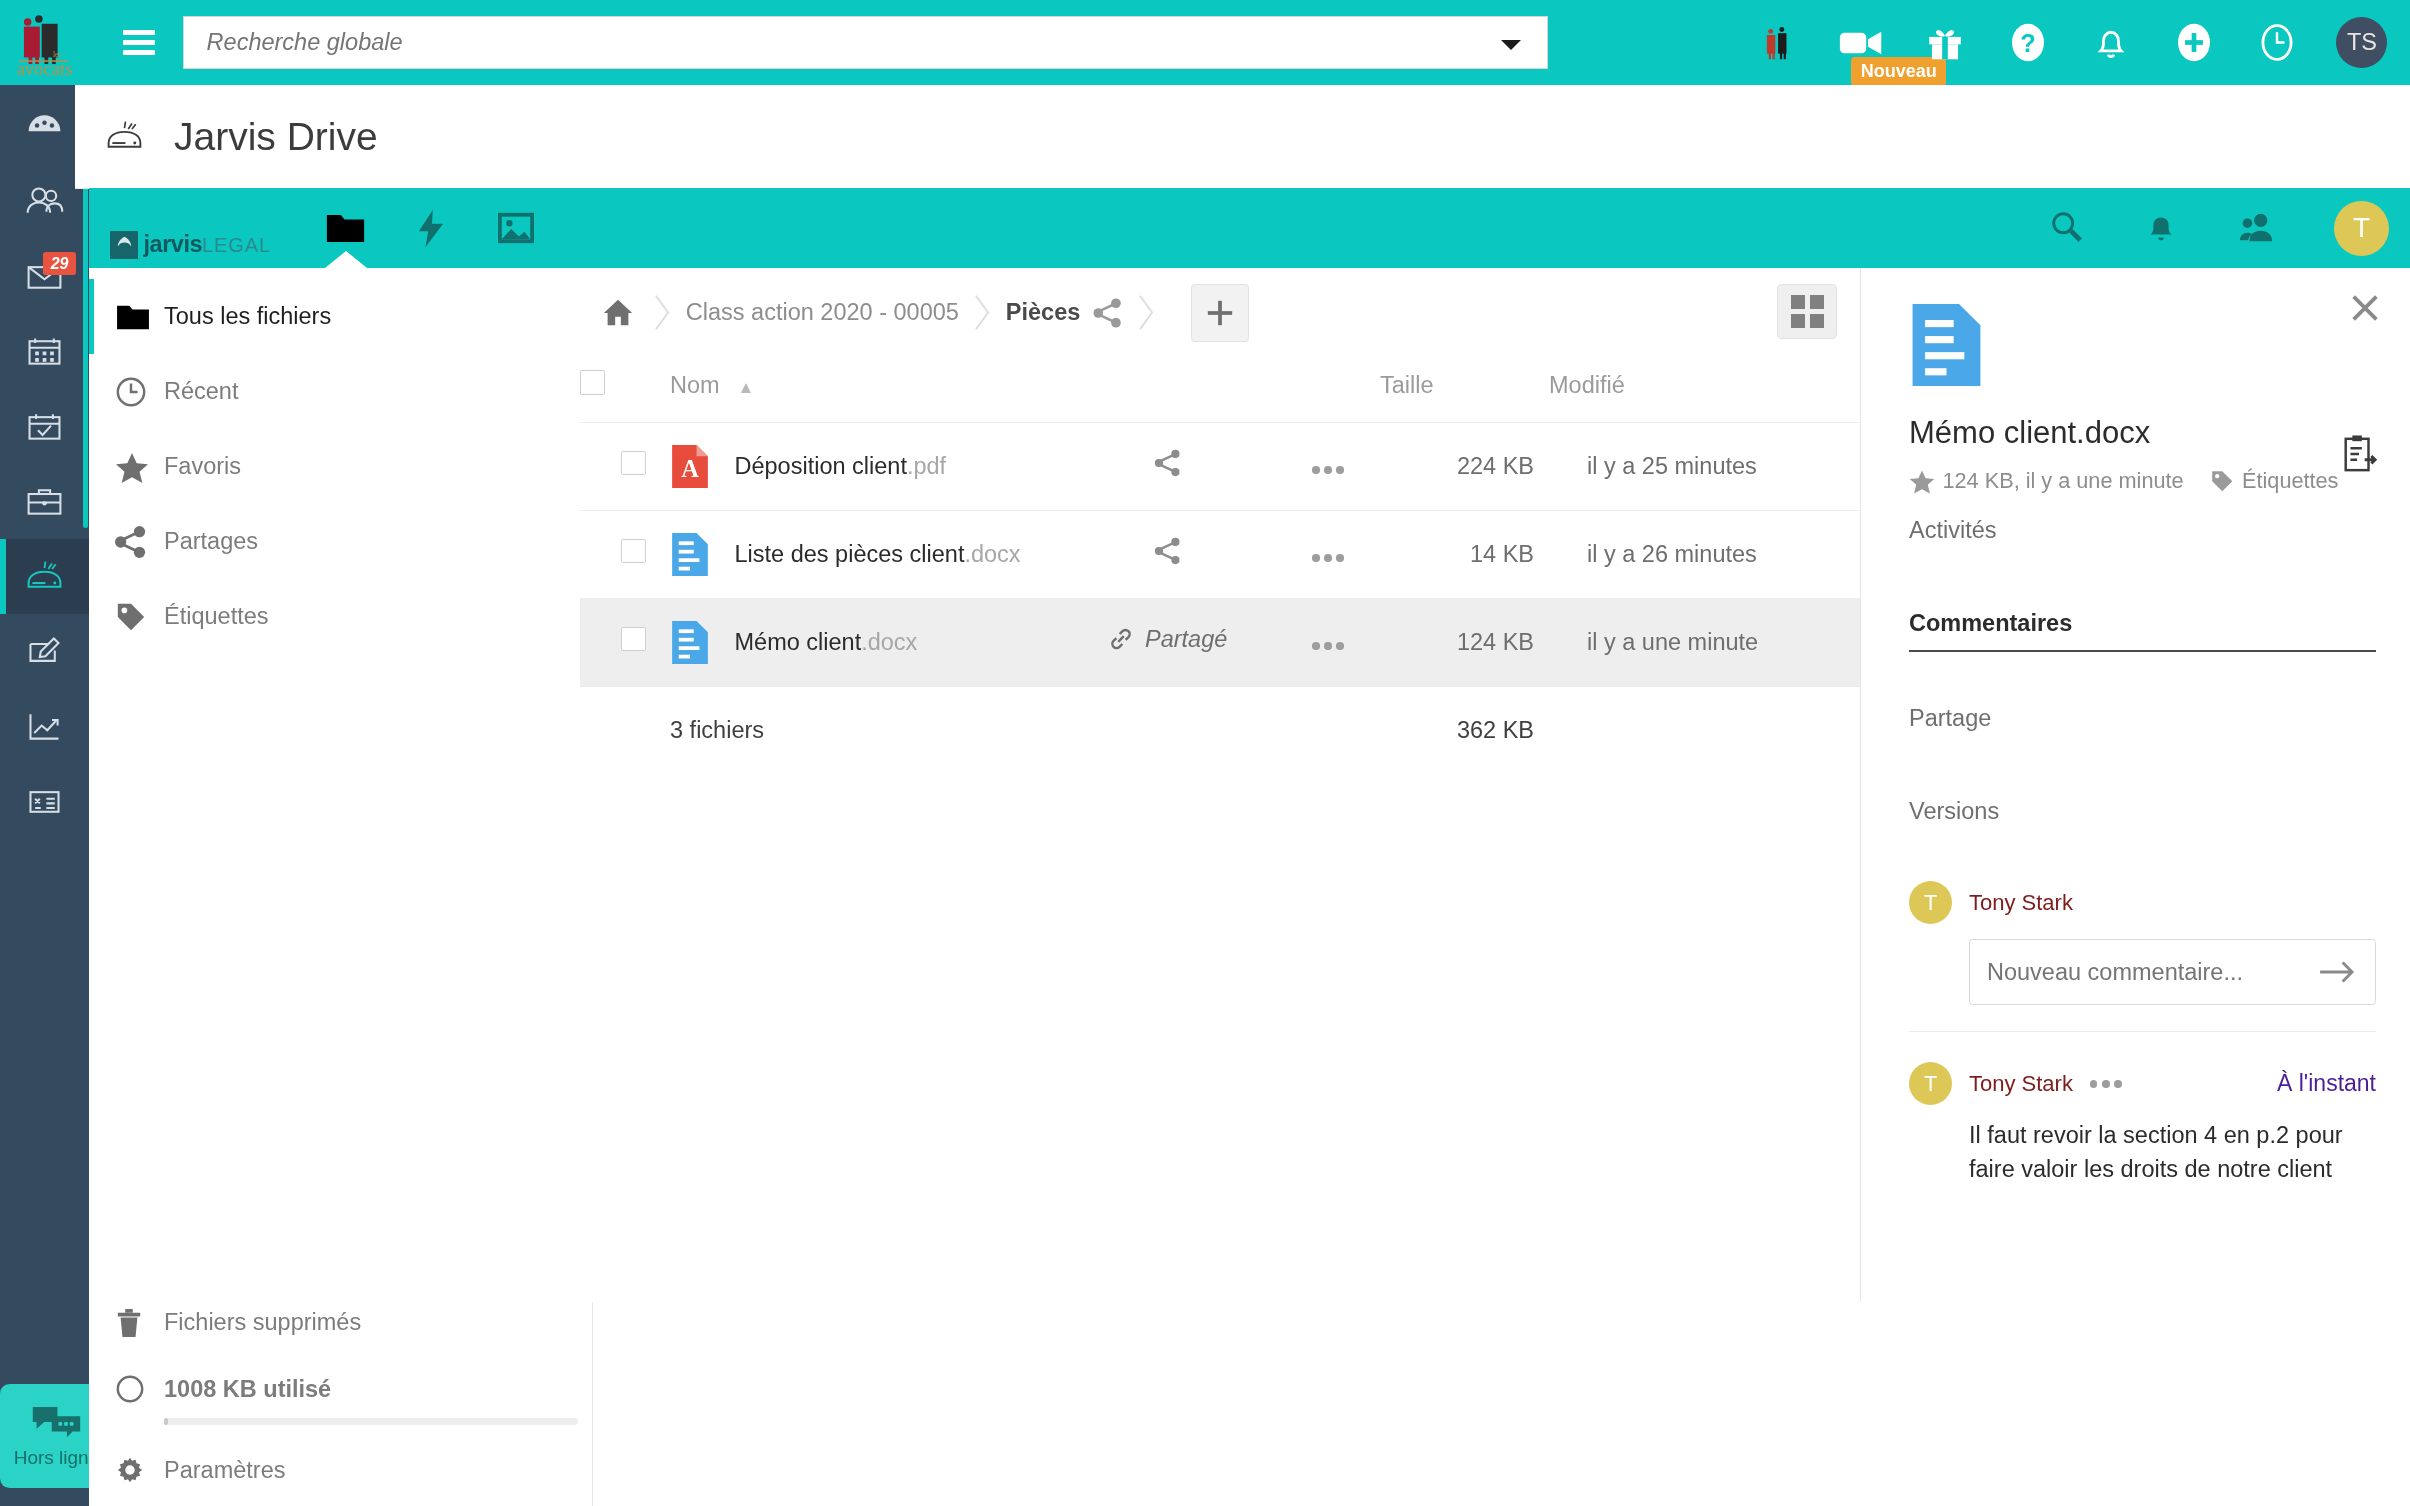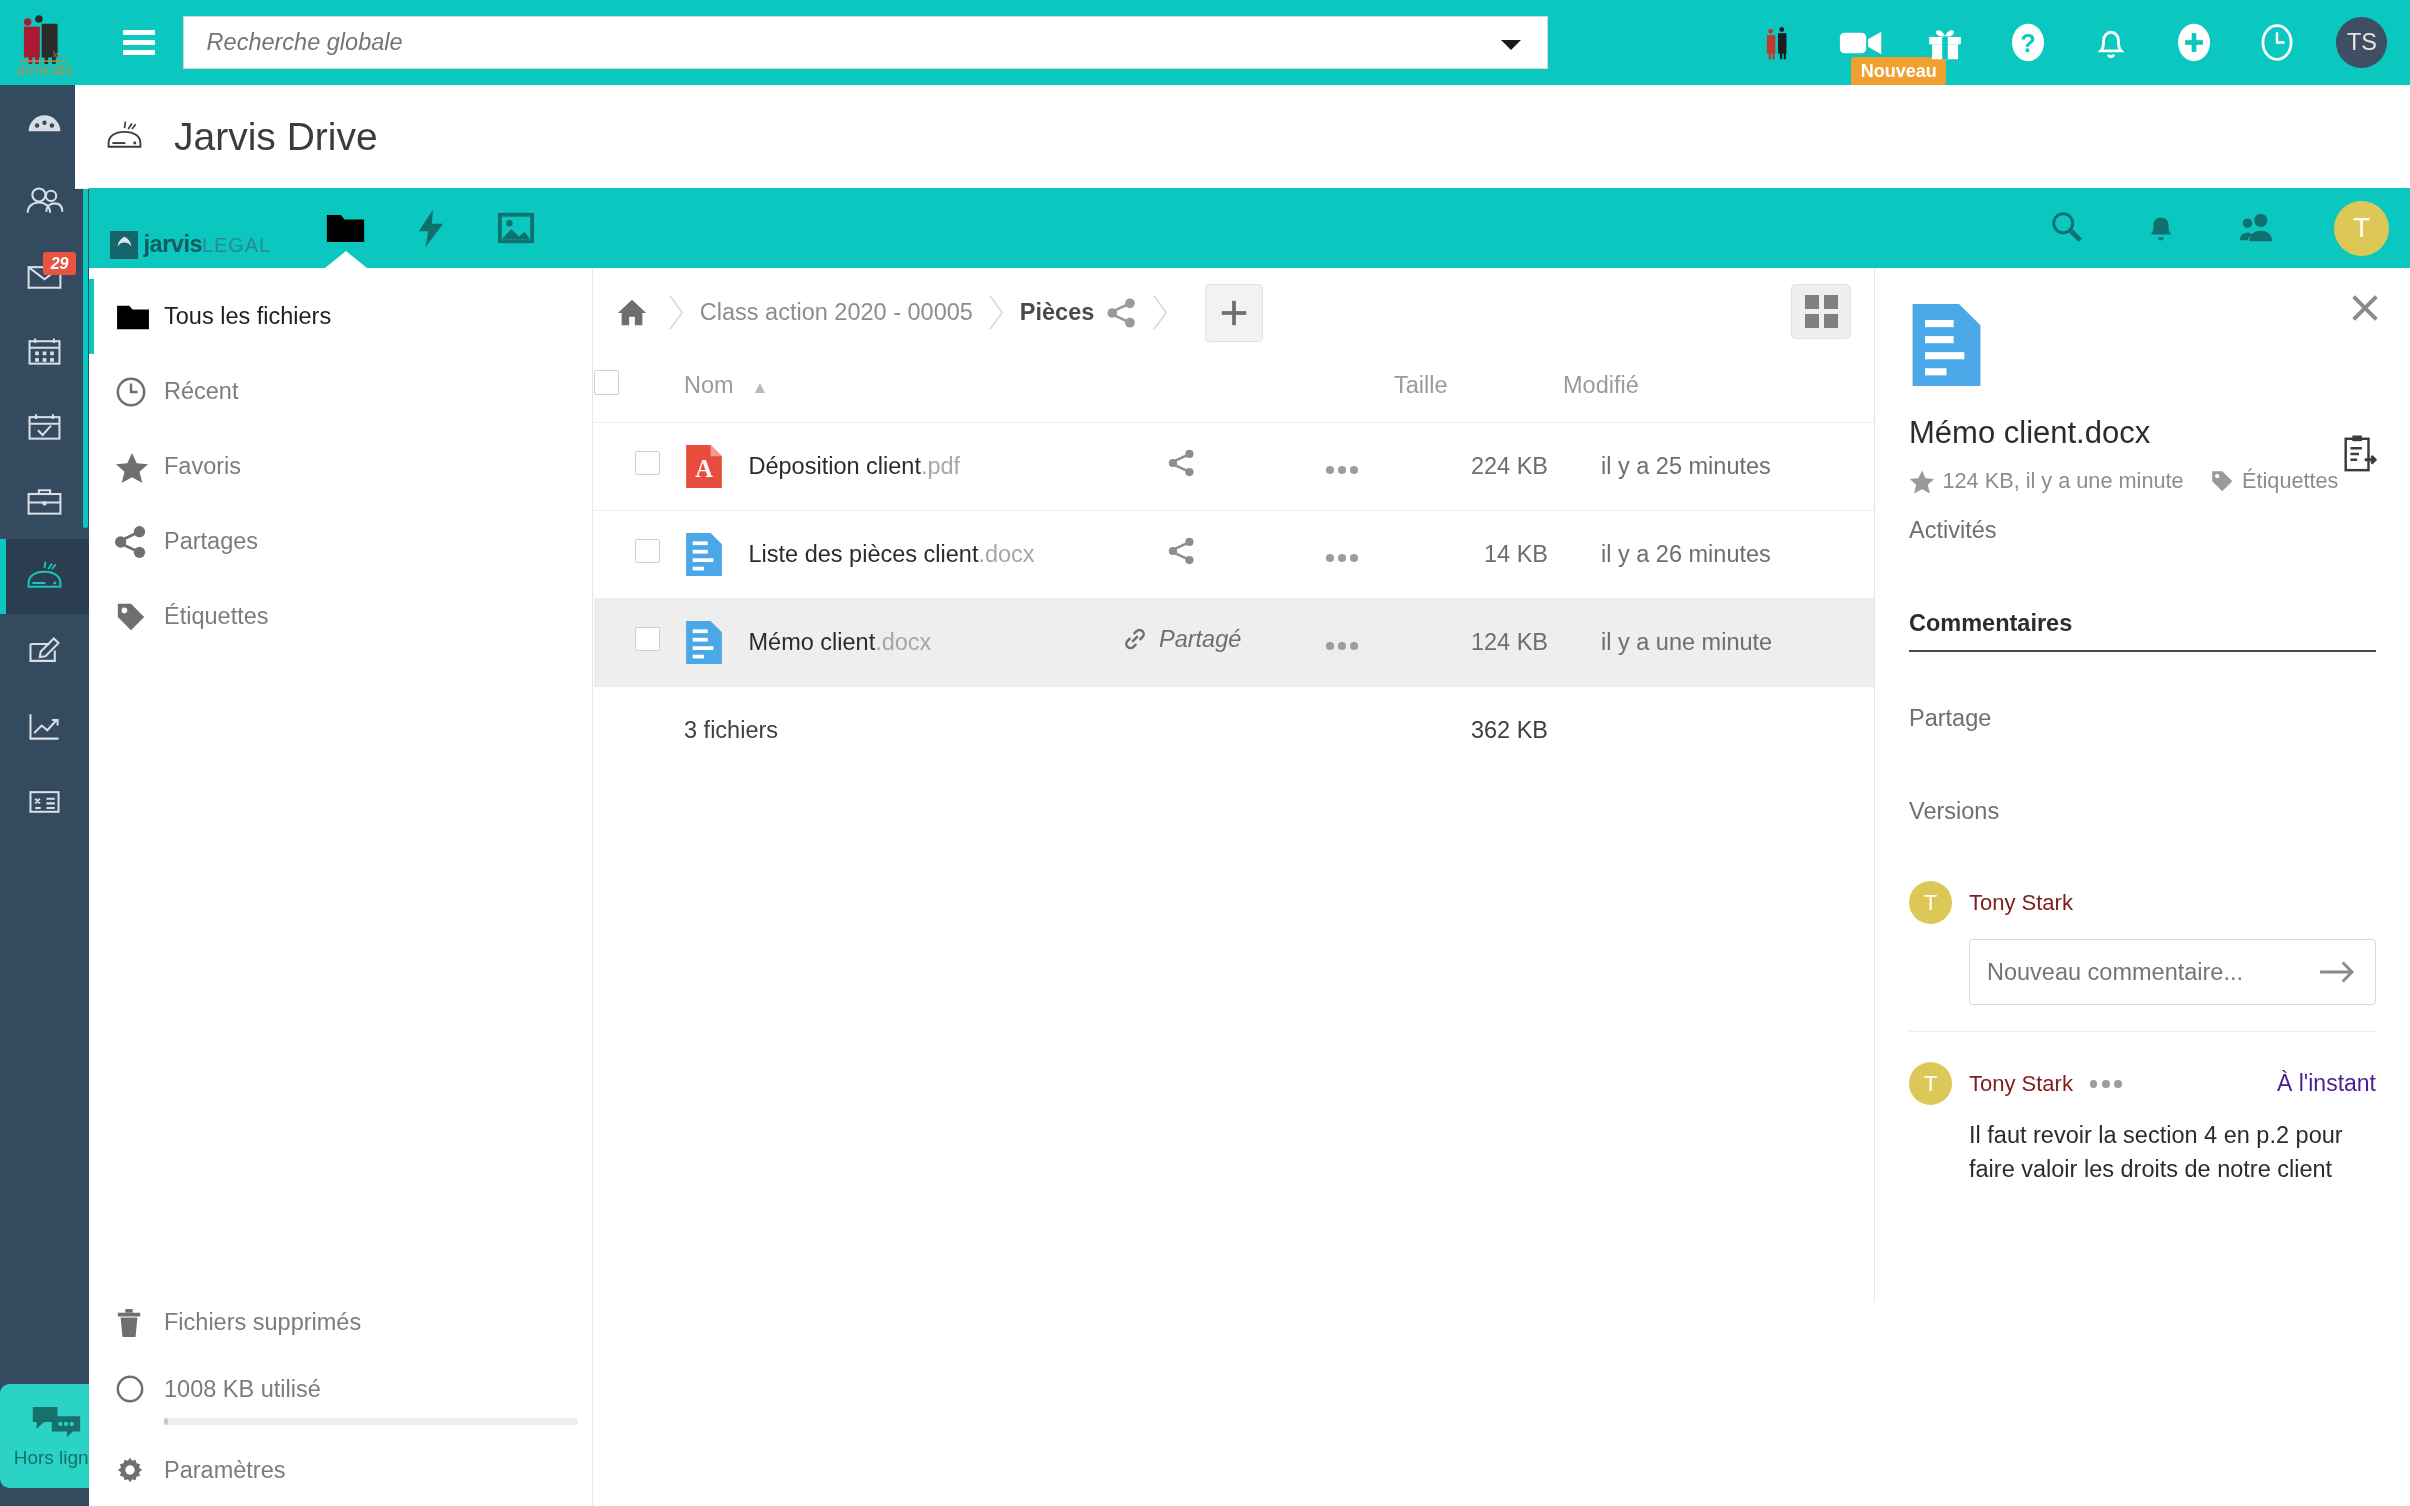--- a/index.html
+++ b/index.html
@@ -152,31 +152,31 @@
     position: relative; height: 75px; display: flex; align-items: center;
     padding-left: 26px; cursor: pointer;
   }
   .nav-item .ico { width: 49px; display: flex; align-items: center; }
   .nav-item .lbl { font-size: 23.5px; color: #7c7c7c; }
   .nav-item.active .lbl { color: #1f1f1f; }
   .nav-item.active::before {
     content:""; position:absolute; left:0; top:0; width:4.7px; height:75px; background:#0ac7bf;
   }
   .nav-bottom { position: absolute; left: 0; bottom: 0; width: 504px; }
-  .storage { padding: 0 26px 0 26px; margin-bottom: 9.4px; }
+  .storage { padding: 0 26px 0 26px; margin-bottom: 9.4px; font-weight: bold; }
   .storage .row { display:flex; align-items:center; height: 58px; }
   .storage .ico { width: 49px; display:flex; align-items:center; }
   .storage .lbl { font-size: 23.5px; color: #7c7c7c; }
   .storage-bar {
     margin-left: 49px; height: 6.6px; background: #eeeeee; border-radius: 3.8px; width: 414px;
   }
   .storage-bar > i { display:block; height: 6.6px; width: 3.8px; background: #c9c9c9; border-radius: 3.8px; }
 
   
-  .files { position: absolute; left: 505px; top: 0; width: 1281px; height: 1034px; background: #fff;
+  .files { position: absolute; left: 491px; top: 0; width: 1281px; height: 1034px; background: #fff;
            border-right: 0.9px solid #e6e6e6; }
   .crumbbar { display: flex; align-items: center; height: 89px; padding-left: 21px; }
   .crumb { font-size: 23.5px; color: #8d8d8d; cursor: pointer; white-space: nowrap; }
   .crumb.cur { color: #4a4a4a; font-weight: bold; }
   .sep { margin: 0 13px; color: #dcdcdc; font-size: 34px; font-weight: 300; line-height: 1; }
   .sep svg { display:block; }
   .plusbtn {
     width: 58px; height: 58px; background: #f2f2f2; border: 0.9px solid #e2e2e2;
     border-radius: 3.8px; display: flex; align-items: center; justify-content: center;
     margin-left: 21px; cursor: pointer;

